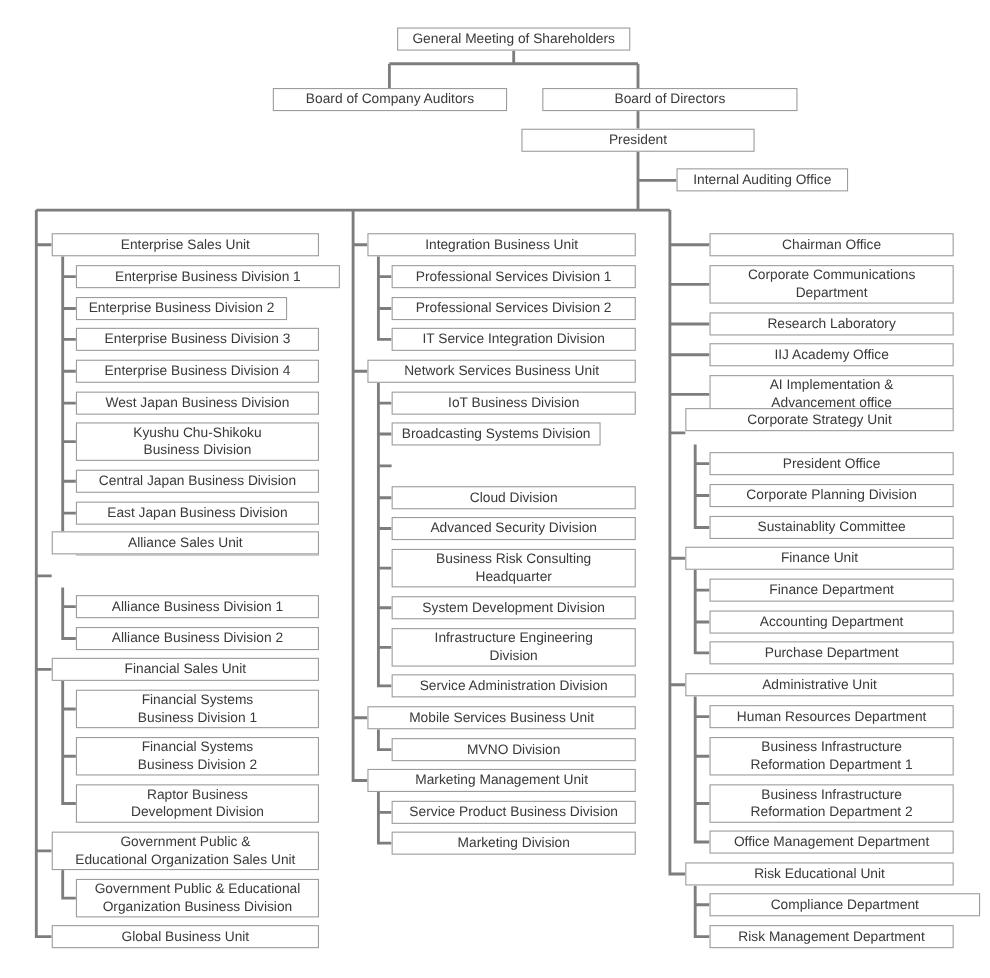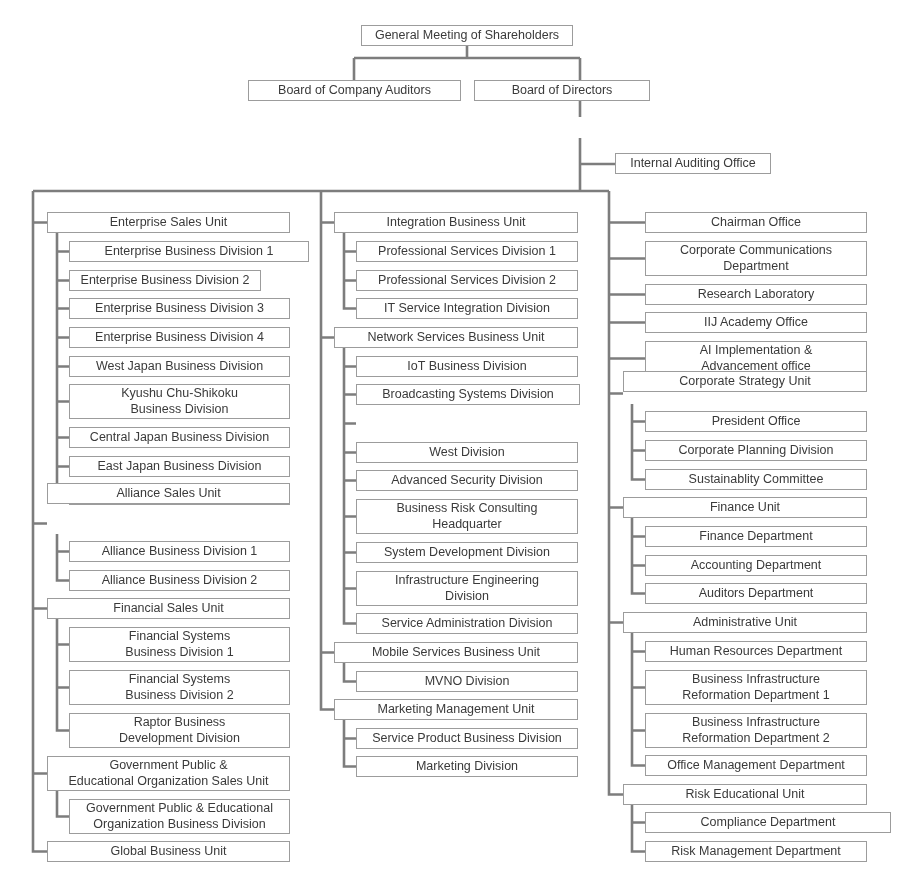--- a/index.html
+++ b/index.html
@@ -44,21 +44,22 @@
       M609 222.5 H645 M609 258.5 H645 M609 294.5 H645 M609 322.5 H645 M609 358.5 H645
       M609 393.5 H623 M609 507.5 H623 M609 622.5 H623
       M632 404 V479.5 H645 M632 421.5 H645 M632 450.5 H645
       M632 518 V593.5 H645 M632 536.5 H645 M632 565.5 H645
       M632 633 V765.5 H645 M632 651.5 H645 M632 687.5 H645 M632 730.5 H645
       M632 805 V851.5 H645 M632 822.5 H645"></path>
   </svg>
 
   <div class="node" style="left:361px;top:25px;width:212px;height:21px">General Meeting of Shareholders</div>
   <div class="node" style="left:248px;top:80px;width:213px;height:21px">Board of Company Auditors</div>
-  <div class="node" style="left:474px;top:80px;width:176px;height:21px">Board of Directors</div>
+  <div class="node" style="left:493px;top:80px;width:232px;height:21px">Board of Directors</div>
+  <div class="node" style="left:474px;top:117px;width:212px;height:21px">President</div>
   <div class="node" style="left:615px;top:153px;width:156px;height:21px">Internal Auditing Office</div>
 
   <div class="node" style="left:47px;top:212px;width:243px;height:21px">Enterprise Sales Unit</div>
   <div class="node" style="left:69px;top:241px;width:240px;height:21px">Enterprise Business Division 1</div>
   <div class="node" style="left:69px;top:270px;width:192px;height:21px">Enterprise Business Division 2</div>
   <div class="node" style="left:69px;top:298px;width:221px;height:21px">Enterprise Business Division 3</div>
   <div class="node" style="left:69px;top:327px;width:221px;height:21px">Enterprise Business Division 4</div>
   <div class="node" style="left:69px;top:356px;width:221px;height:21px">West Japan Business Division</div>
   <div class="node" style="left:69px;top:384px;width:221px;height:35px">Kyushu Chu-Shikoku
 Business Division</div>
@@ -85,22 +86,22 @@
 
   <div class="node" style="left:47px;top:841px;width:243px;height:21px">Global Business Unit</div>
 
   <div class="node" style="left:334px;top:212px;width:244px;height:21px">Integration Business Unit</div>
   <div class="node" style="left:356px;top:241px;width:222px;height:21px">Professional Services Division 1</div>
   <div class="node" style="left:356px;top:270px;width:222px;height:21px">Professional Services Division 2</div>
   <div class="node" style="left:356px;top:298px;width:222px;height:21px">IT Service Integration Division</div>
 
   <div class="node" style="left:334px;top:327px;width:244px;height:21px">Network Services Business Unit</div>
   <div class="node" style="left:356px;top:356px;width:222px;height:21px">IoT Business Division</div>
-  <div class="node" style="left:356px;top:384px;width:224px;height:21px">Broadcasting Systems Division</div>
-  <div class="node" style="left:356px;top:442px;width:222px;height:21px">West Division</div>
+  <div class="node" style="left:356px;top:384px;width:190px;height:21px">Broadcasting Systems Division</div>
+  <div class="node" style="left:356px;top:442px;width:222px;height:21px">Cloud Division</div>
   <div class="node" style="left:356px;top:470px;width:222px;height:21px">Advanced Security Division</div>
   <div class="node" style="left:356px;top:499px;width:222px;height:35px">Business Risk Consulting
 Headquarter</div>
   <div class="node" style="left:356px;top:542px;width:222px;height:21px">System Development Division</div>
   <div class="node" style="left:356px;top:571px;width:222px;height:35px">Infrastructure Engineering
 Division</div>
   <div class="node" style="left:356px;top:613px;width:222px;height:21px">Service Administration Division</div>
 
   <div class="node" style="left:334px;top:642px;width:244px;height:21px">Mobile Services Business Unit</div>
   <div class="node" style="left:356px;top:671px;width:222px;height:21px">MVNO Division</div>
@@ -118,21 +119,21 @@
 Advancement office</div>
 
   <div class="node" style="left:623px;top:371px;width:244px;height:21px">Corporate Strategy Unit</div>
   <div class="node" style="left:645px;top:411px;width:222px;height:21px">President Office</div>
   <div class="node" style="left:645px;top:440px;width:222px;height:21px">Corporate Planning Division</div>
   <div class="node" style="left:645px;top:469px;width:222px;height:21px">Sustainablity Committee</div>
 
   <div class="node" style="left:623px;top:497px;width:244px;height:21px">Finance Unit</div>
   <div class="node" style="left:645px;top:526px;width:222px;height:21px">Finance Department</div>
   <div class="node" style="left:645px;top:555px;width:222px;height:21px">Accounting Department</div>
-  <div class="node" style="left:645px;top:583px;width:222px;height:21px">Auditors Department</div>
+  <div class="node" style="left:645px;top:583px;width:222px;height:21px">Purchase Department</div>
 
   <div class="node" style="left:623px;top:612px;width:244px;height:21px">Administrative Unit</div>
   <div class="node" style="left:645px;top:641px;width:222px;height:21px">Human Resources Department</div>
   <div class="node" style="left:645px;top:670px;width:222px;height:35px">Business Infrastructure
 Reformation Department 1</div>
   <div class="node" style="left:645px;top:713px;width:222px;height:35px">Business Infrastructure
 Reformation Department 2</div>
   <div class="node" style="left:645px;top:755px;width:222px;height:21px">Office Management Department</div>
 
   <div class="node" style="left:623px;top:784px;width:244px;height:21px">Risk Educational Unit</div>

